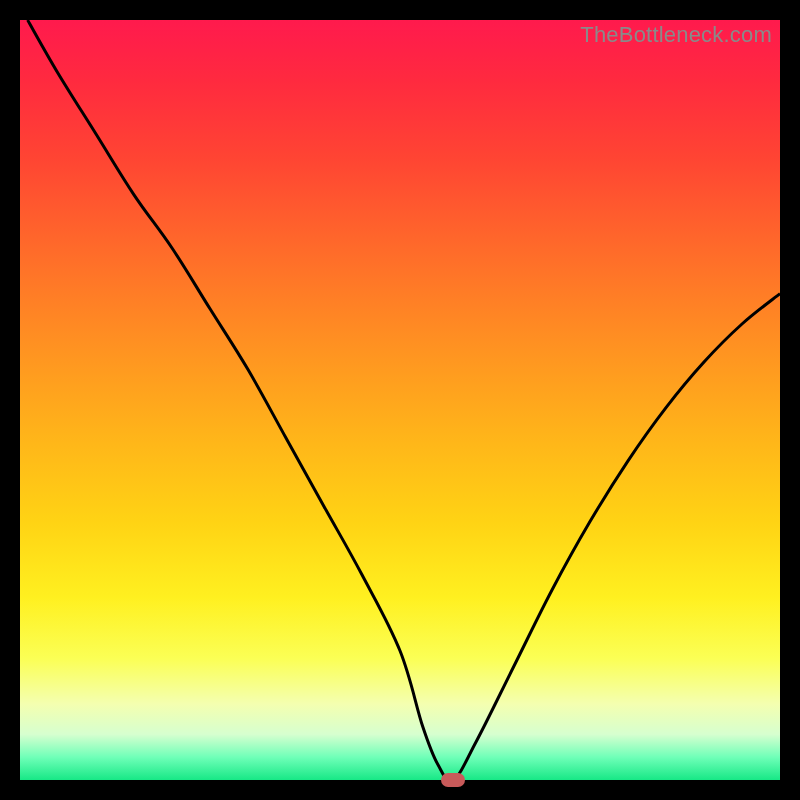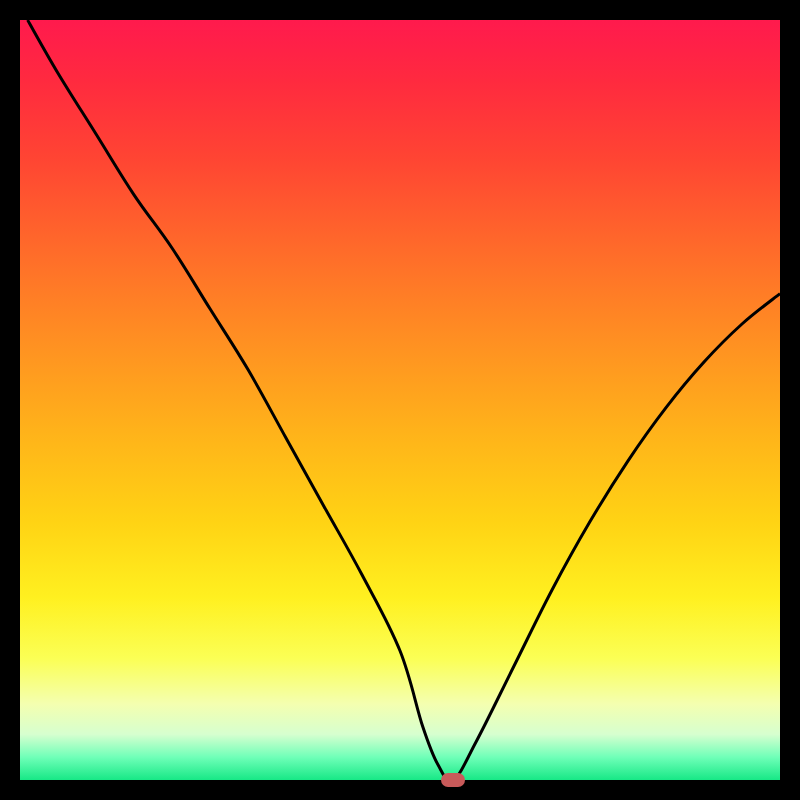--- a/index.html
+++ b/index.html
@@ -64,20 +64,21 @@
     border-radius: 7px;
     background: #c85a5a;
     transform: translate(-50%, -50%);
   }
 </style>
 </head>
 <body>
 
 <div class="frame">
   <div class="plot-area">
+    <div class="watermark">TheBottleneck.com</div>
 
     <svg class="curve" viewBox="0 0 760 760" preserveAspectRatio="none">
       <path id="curve-path" d="M 7.6000000000000005,0 C 13.072,9.575999999999988 25.688,32.679999999999936 38,53.19999999999993 C 50.312,73.71999999999993 62.32,92.112 76,114 C 89.68,135.888 100.32,154.27999999999994 114,174.79999999999995 C 127.68,195.31999999999996 138.32,207.48 152,228 C 165.68,248.52 176.32,266.91200000000003 190,288.8 C 203.68,310.688 214.32,326.344 228,349.59999999999997 C 241.68,372.85599999999994 252.32,393.376 266,418 C 279.68,442.624 290.32,461.77600000000007 304,486.40000000000003 C 317.68,511.024 328.32,528.808 342,554.8 C 355.68,580.7919999999999 369.056,603.4399999999999 380,630.8 C 390.944,658.16 395.96,686.28 402.8,706.8 C 409.64000000000004,727.3199999999999 412.5280000000001,735.2239999999999 418.00000000000006,744.8 C 423.47200000000004,754.376 426.36,764.104 433.2,760 C 440.03999999999996,755.896 445.056,742.52 456,722 C 466.944,701.48 480.32,673.36 494,646 C 507.68,618.64 518.32,595.992 532,570 C 545.68,544.008 556.32,524.856 570,501.59999999999997 C 583.68,478.344 594.32,461.32 608,440.8 C 621.68,420.28000000000003 632.32,405.384 646,387.6 C 659.68,369.81600000000003 670.32,357.04799999999994 684,341.99999999999994 C 697.68,326.95199999999994 708.32,316.312 722,304 C 735.68,291.688 753.16,279.07199999999995 760,273.59999999999997" fill="none" stroke-width="3" stroke="#000000"></path>
     </svg>
 
     <div class="marker" id="marker" style="background: rgb(200, 90, 90); left: 433.2px; top: 760px;"></div>
   </div>
 </div>
 
 </body></html>

